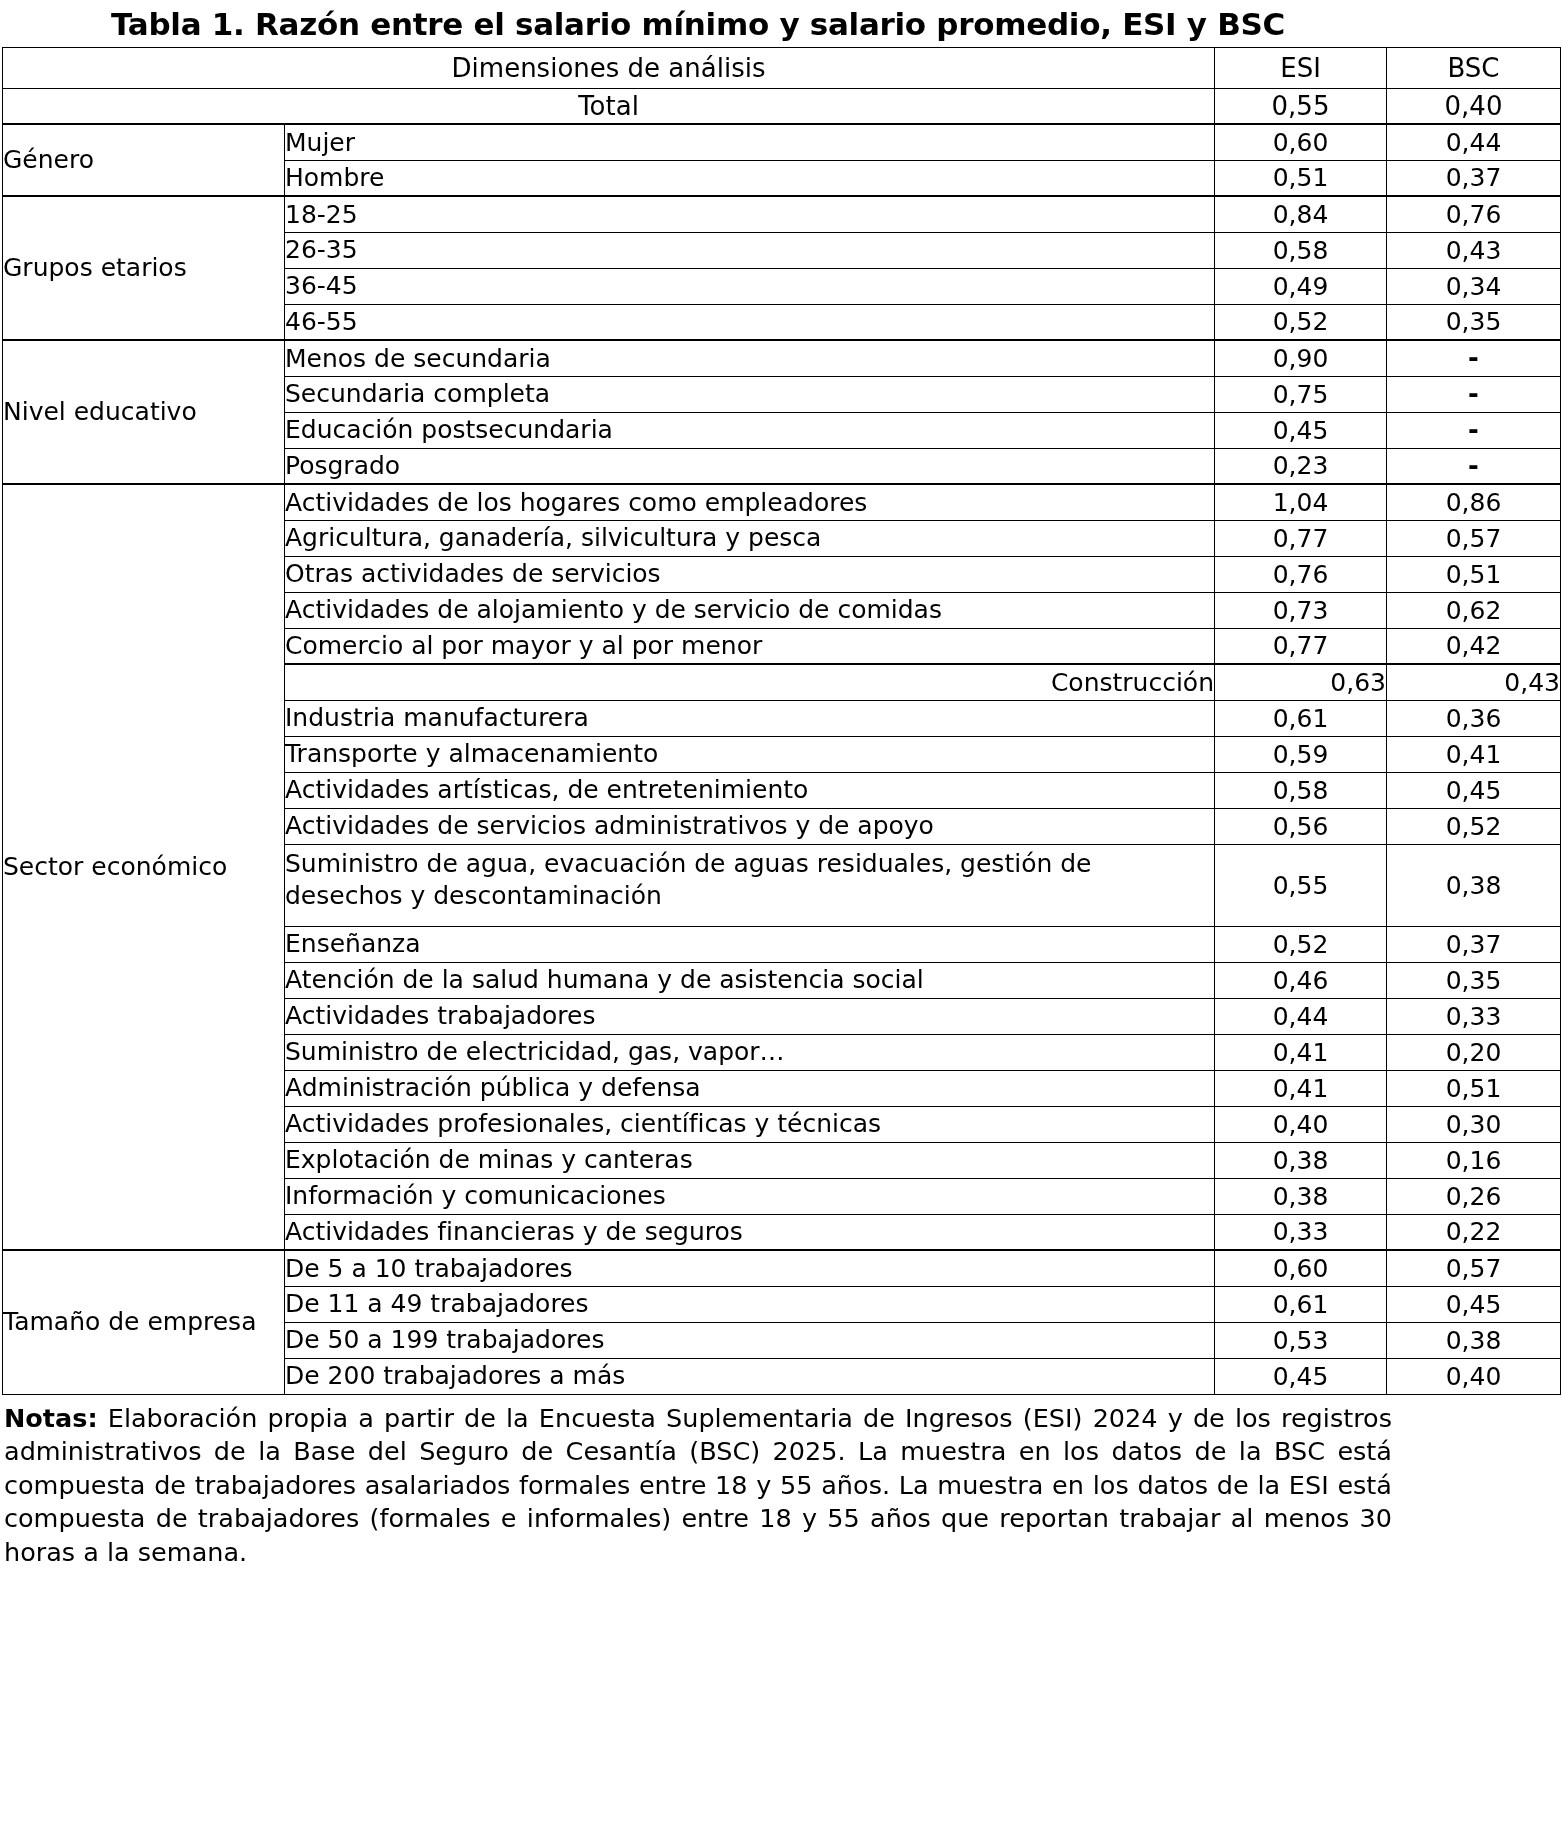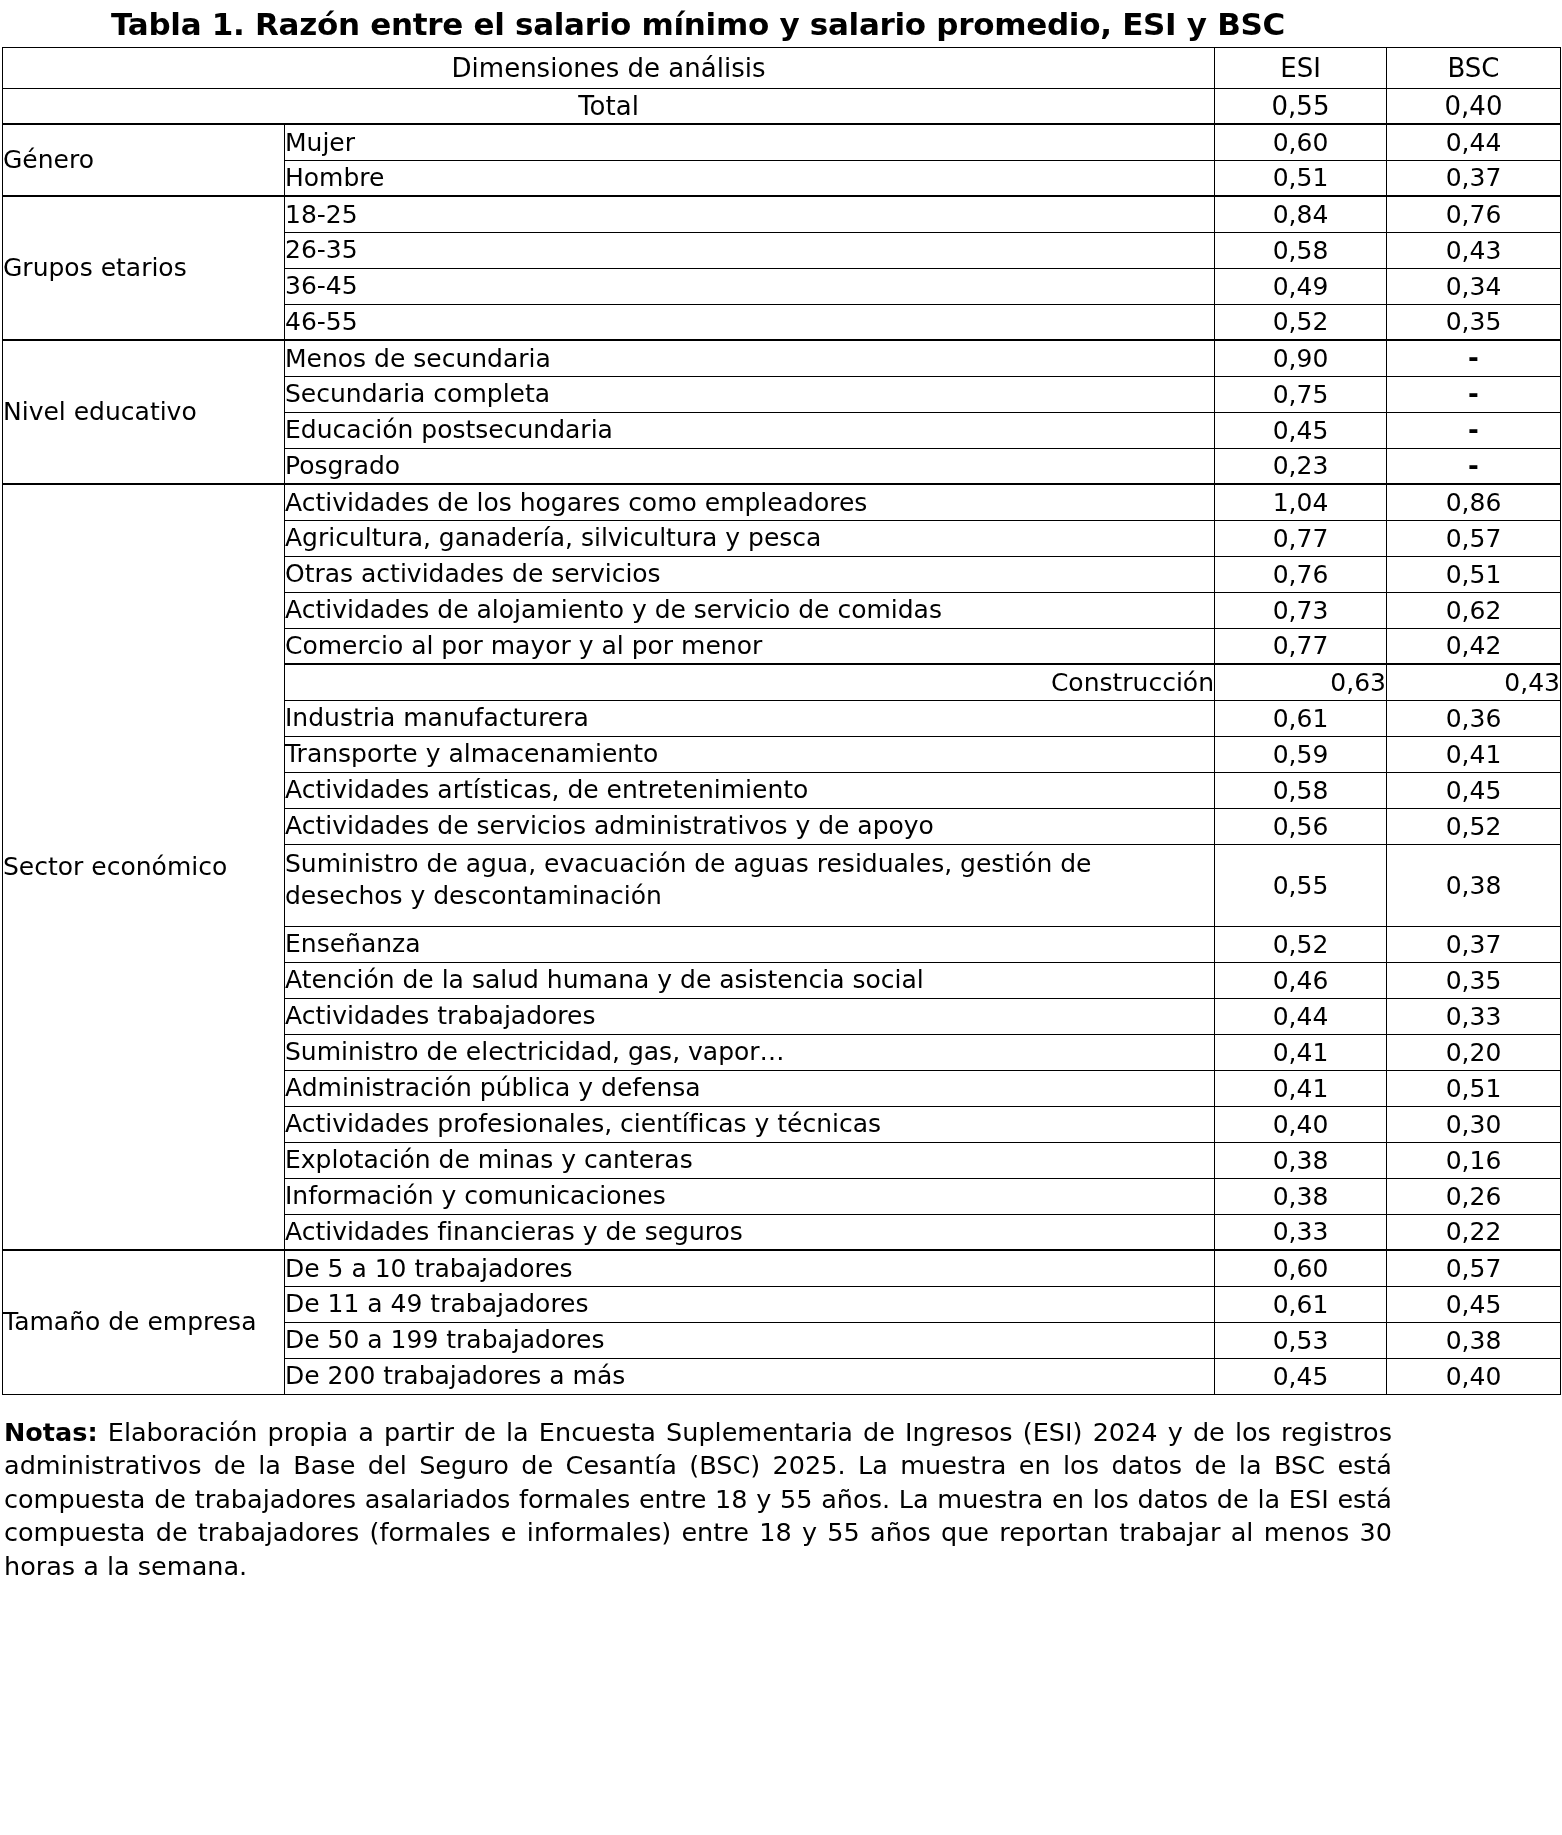--- a/index.html
+++ b/index.html
@@ -115,21 +115,21 @@
   tr.sep-top > td { border-top-width: 2.6px; text-align: right; }
 
   
   tr.group-start > td { border-top-width: 2.6px; }
 
   
   .notes {
     font-size: 25.5px;
     line-height: 1.315;
     text-align: justify;
-    padding: 21px 4px 0 4px;
+    padding: 7px 4px 0 4px;
     margin: 0;
     hyphens: none;
   }
   .notes b { font-weight: 700; }
 </style>
 </head>
 <body>
 
 <div class="page">
 

